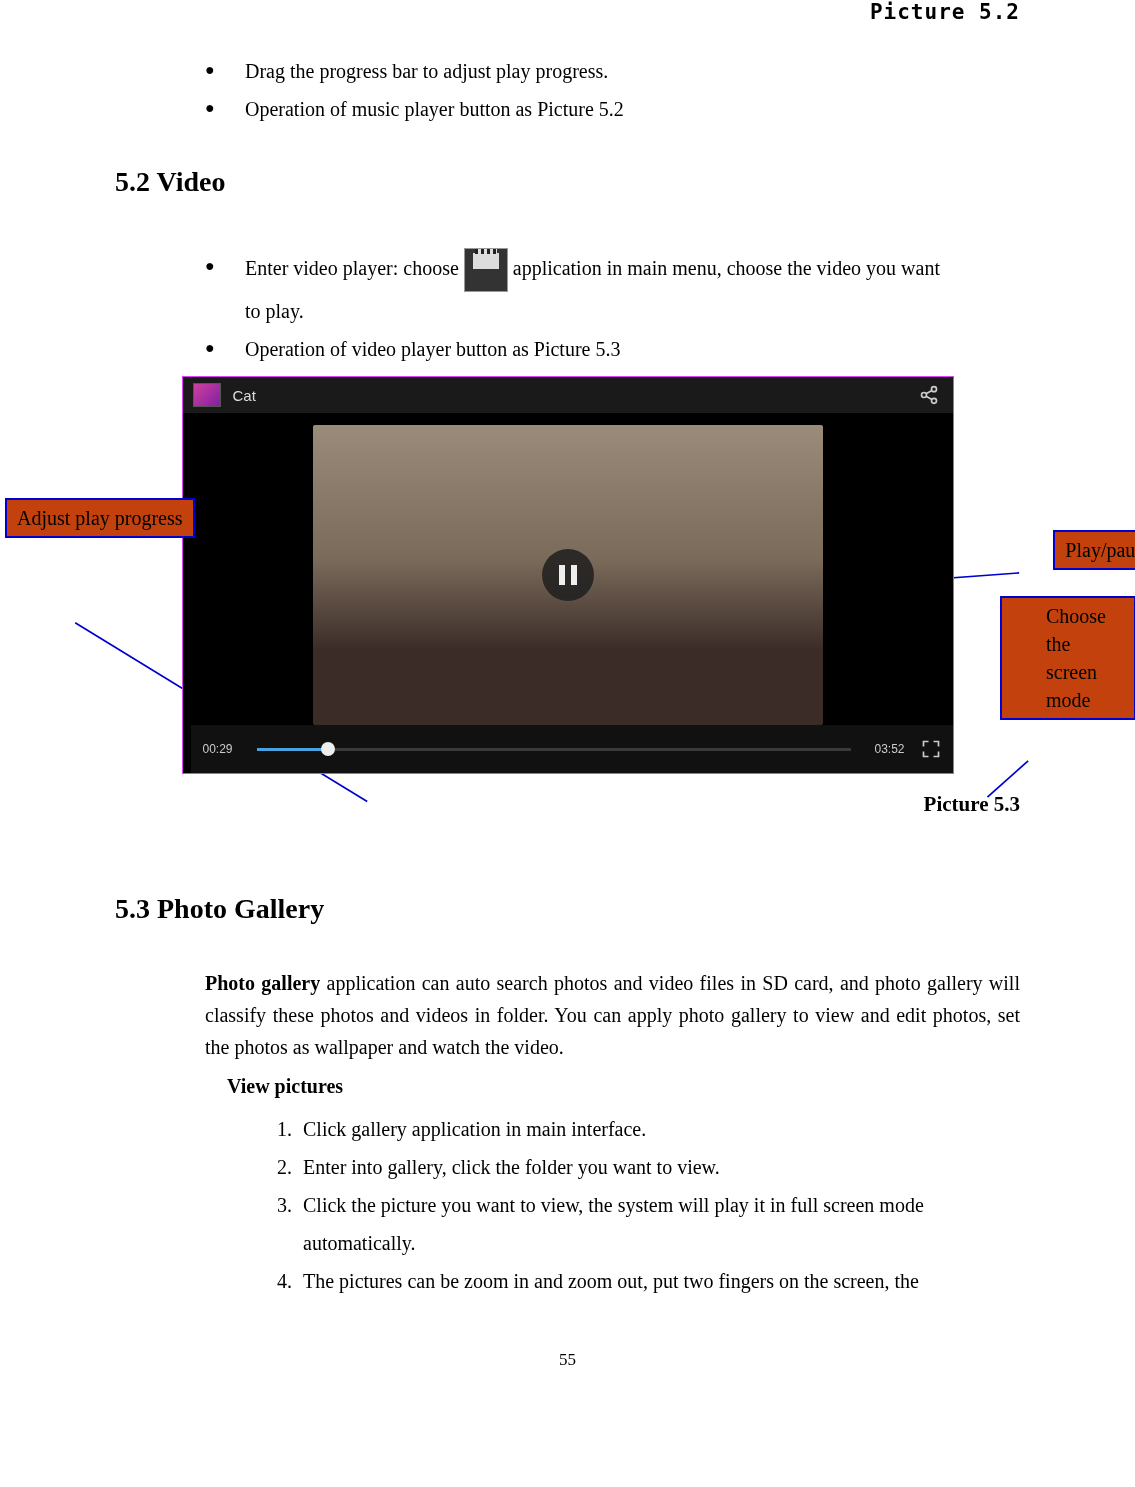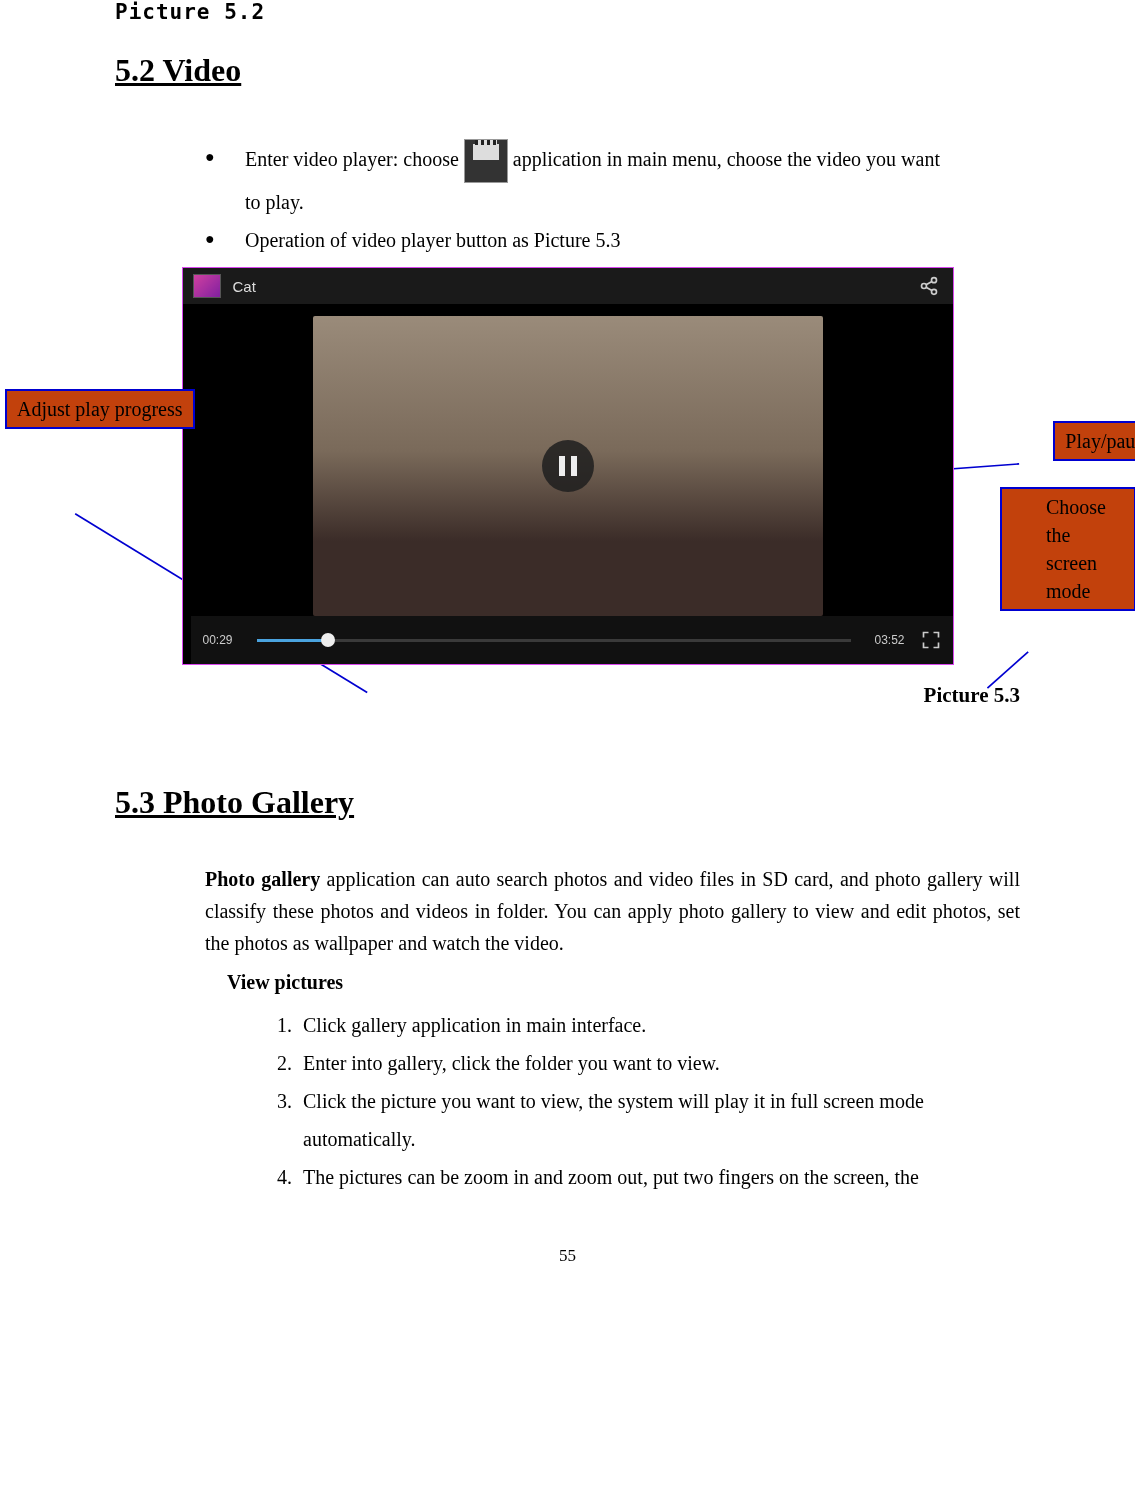--- a/index.html
+++ b/index.html
@@ -11,21 +11,21 @@
       background: white;
     }
     .page {
       position: relative;
       padding: 0 115px 60px 115px;
     }
     .picture-caption-top {
       font-family: monospace, "Courier New";
       font-weight: bold;
       font-size: 21px;
-      text-align: left;
+      text-align: right;
       margin: 0 0 28px 0;
       letter-spacing: 1px;
     }
     .bullet-list {
       list-style: none;
       padding-left: 90px;
       margin: 0 0 38px 0;
     }
     .bullet-list li {
       font-size: 20px;
@@ -61,24 +61,23 @@
     .inline-icon::after {
       content: "";
       position: absolute;
       top: 0px;
       left: 10px;
       width: 22px;
       height: 5px;
       background: repeating-linear-gradient(90deg,#222 0 3px,#ddd 3px 6px);
     }
     h2.section-heading {
-      font-size: 32px;
+      font-size: 28px;
       font-weight: bold;
       margin: 0 0 50px 0;
-      text-decoration: underline;
     }
     .indent {
       padding-left: 90px;
     }
     .li-continue {
       padding-left: 40px;
       font-size: 20px;
       line-height: 1.9;
     }
     
@@ -266,20 +265,24 @@
       margin-top: 50px;
     }
   </style>
 </head>
 <body>
 
 <div class="page">
 
   <div class="picture-caption-top">Picture 5.2</div>
 
+  <ul class="bullet-list">
+    <li>Drag the progress bar to adjust play progress.</li>
+    <li>Operation of music player button as Picture 5.2</li>
+  </ul>
 
   <h2 class="section-heading">5.2 Video</h2>
 
   <div class="indent">
     <ul class="bullet-list" style="padding-left:0;margin-bottom:4px;">
       <li>
         <span>Enter video player: choose </span>
         <span class="inline-icon"></span>
         <span>application in main menu, choose the video you want</span>
         <div class="li-continue" style="padding-left:0;">to play.</div>

